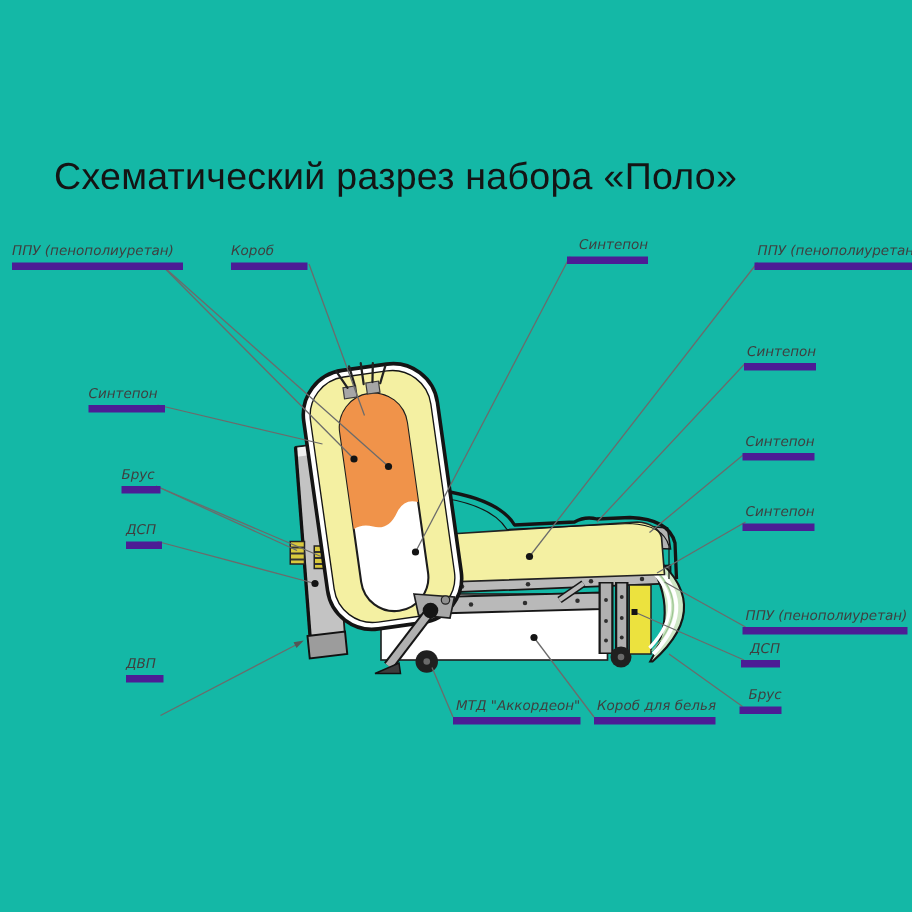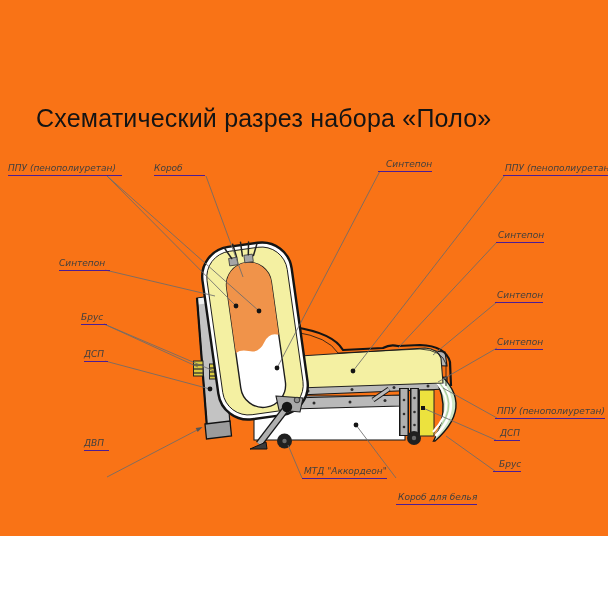--- a/index.html
+++ b/index.html
@@ -1,22 +1,22 @@
 <!DOCTYPE html>
 <html><head>
 <meta charset="utf-8">
 <style>
   html,body{margin:0;padding:0;background:#fff;}
-  #stage{position:relative;width:608px;height:536px;background:#f97316;overflow:hidden;
+  #stage{position:relative;width:608px;height:608px;background:#14b8a6;overflow:hidden;
          font-family:"Liberation Sans",sans-serif;}
   #drawing{position:absolute;left:0;top:0;}
   .title{position:absolute;left:36px;top:104px;font-size:25px;color:#141414;
          font-family:"Liberation Sans",sans-serif;letter-spacing:.2px;white-space:nowrap;}
   .lbl{position:absolute;font:italic 9px/10px "DejaVu Sans",sans-serif;color:#3f3f3f;
-       border-bottom:1px solid #4c1d95;padding-bottom:2px;white-space:nowrap;}
+       border-bottom:5px solid #4c1d95;padding-bottom:2px;white-space:nowrap;}
 </style>
 </head>
 <body>
 
 <div id="stage">
 
   <svg id="drawing" width="608" height="608" viewBox="0 0 608 608">
 
     <g>
       <polygon points="197,298 220,295 230,424 207,428" stroke="#1a1a1a" stroke-width="1.2" fill="#c3c3c3"></polygon>
@@ -159,15 +159,15 @@
   <div class="lbl" style="left:378px;top:159px;padding-left:8px">Синтепон</div>
   <div class="lbl" style="left:503px;top:163px;padding-left:2px">ППУ (пенополиуретан)</div>
   <div class="lbl" style="left:496px;top:230px;padding-left:2px">Синтепон</div>
   <div class="lbl" style="left:495px;top:290px;padding-left:2px">Синтепон</div>
   <div class="lbl" style="left:495px;top:337px;padding-left:2px">Синтепон</div>
   <div class="lbl" style="left:495px;top:406px;padding-left:2px">ППУ (пенополиуретан)</div>
   <div class="lbl" style="left:494px;top:428px;padding-left:6px">ДСП</div>
   <div class="lbl" style="left:493px;top:459px;padding-left:6px">Брус</div>
 
   <div class="lbl" style="left:302px;top:466px;padding-left:2px">МТД "Аккордеон"</div>
-  <div class="lbl" style="left:396px;top:492px;padding-left:2px">Короб для белья</div>
+  <div class="lbl" style="left:396px;top:466px;padding-left:2px">Короб для белья</div>
 
 </div>
 
 </body></html>

